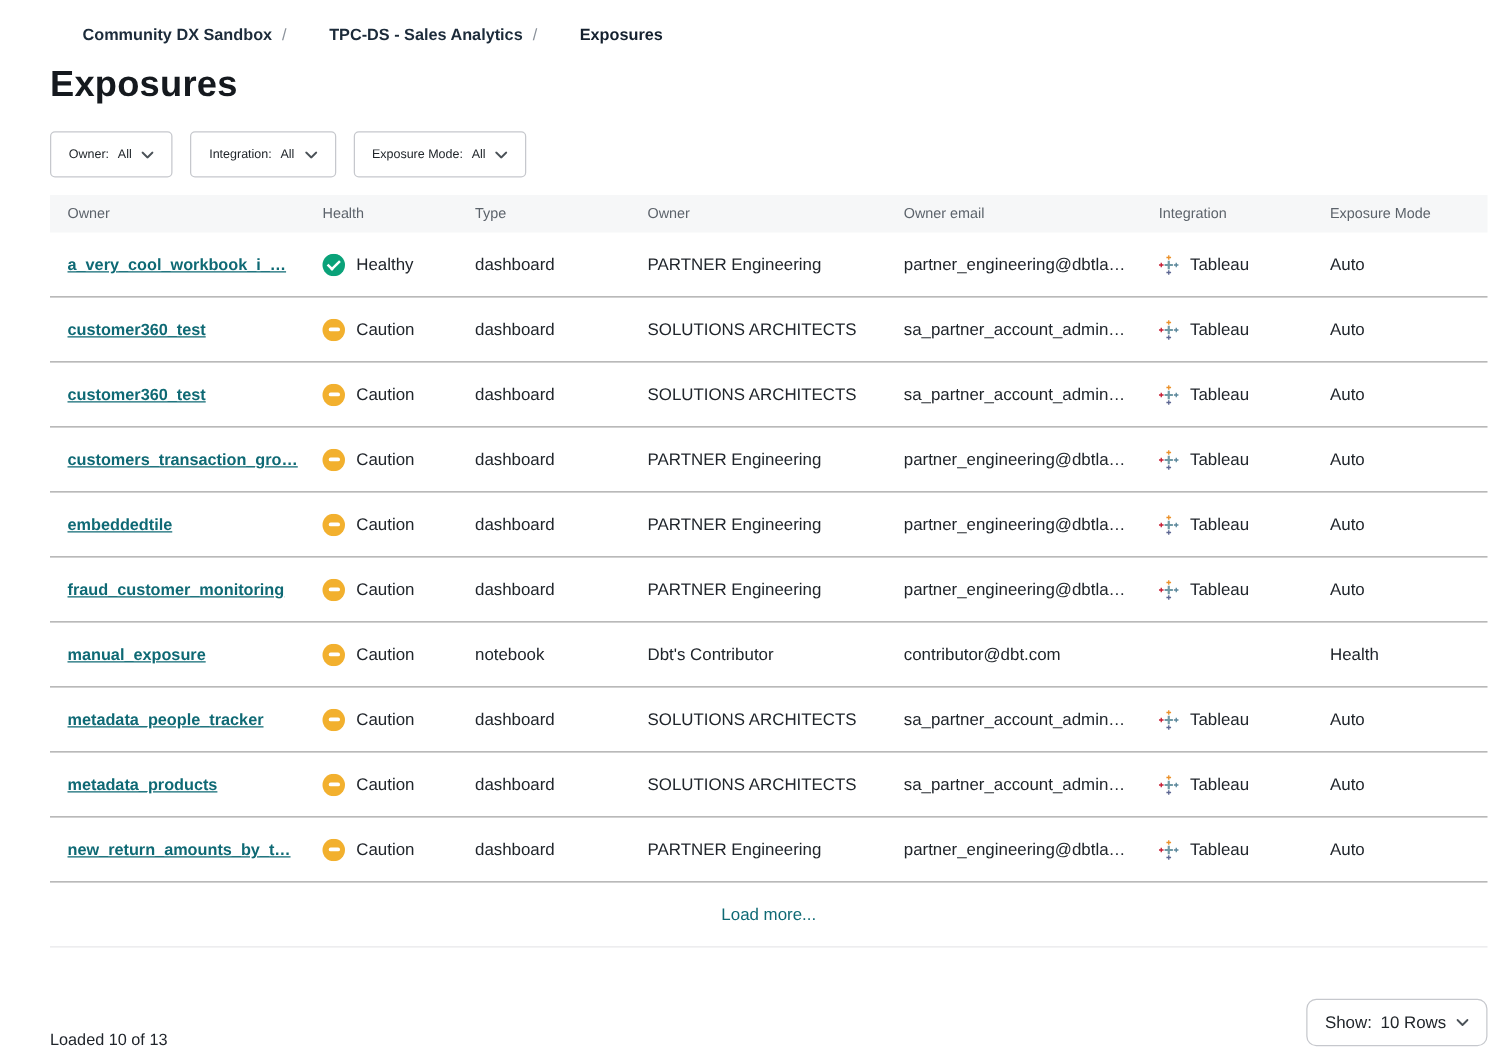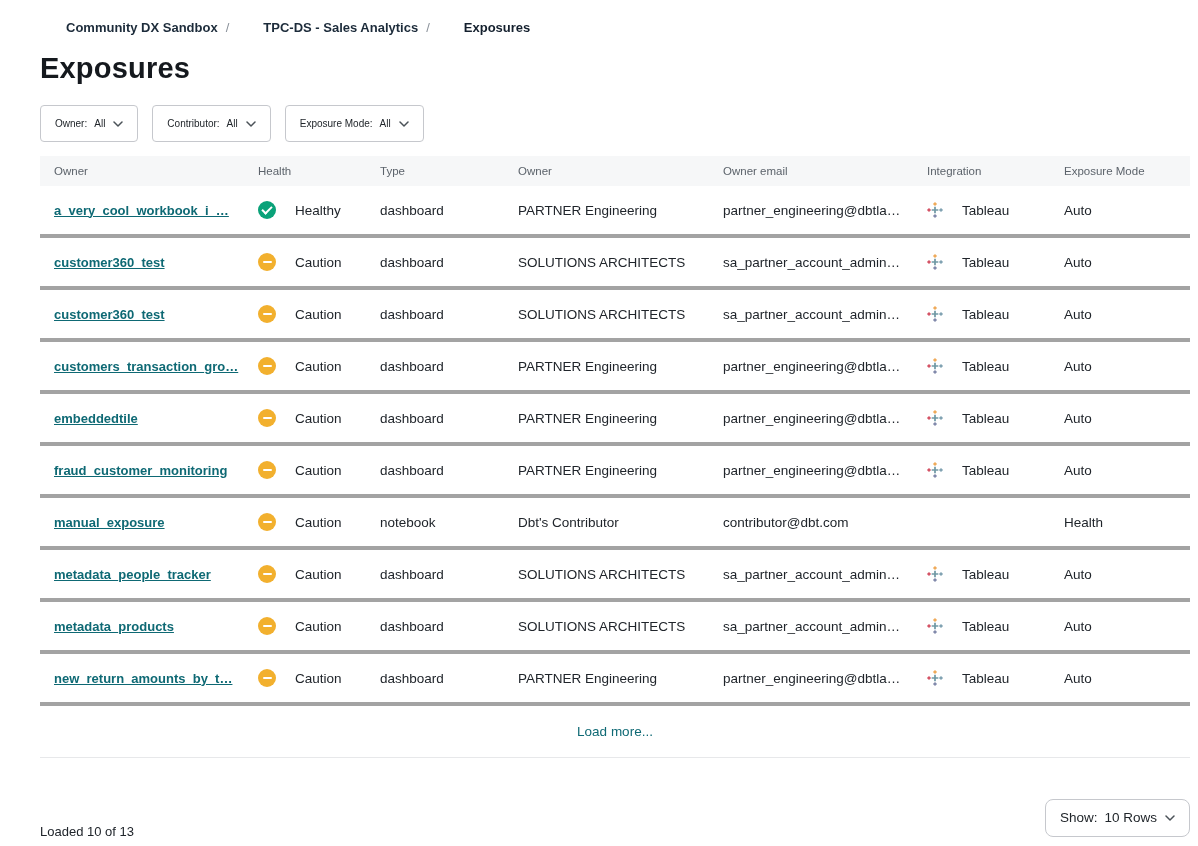--- a/index.html
+++ b/index.html
@@ -36,26 +36,26 @@
   .table { width: 1150px; }
   .grid-row {
     display: grid;
     grid-template-columns: 204px 122px 138px 205px 204px 137px minmax(0,1fr);
   }
   .thead {
     background: #f6f7f8; height: 30px; align-items: center;
     font-size: 11.5px; color: #5c636b;
   }
   .th, .td { padding-left: 14px; white-space: nowrap; overflow: hidden; }
-  .tr { height: 52px; align-items: center; border-bottom: 4px solid #a3a3a3; font-size: 13.5px; }
+  .tr { height: 52px; align-items: center; border-bottom: 1px solid #a3a3a3; font-size: 13.5px; }
   .name-link {
     color: var(--link, #0e6974); text-decoration: underline;
     font-weight: 600; font-size: 13px; cursor: pointer;
   }
-  .health-cell, .integration-cell { display: flex; align-items: center; gap: 19px; }
+  .health-cell, .integration-cell { display: flex; align-items: center; gap: 9px; }
   .health-icon {
     width: 18px; height: 18px; border-radius: 50%; flex: 0 0 18px;
     display: inline-flex; align-items: center; justify-content: center;
   }
   .health-icon.healthy { background: var(--healthy, #0aa279); }
   .health-icon.healthy::after {
     content: ""; width: 4px; height: 8px;
     border-right: 2px solid #fff; border-bottom: 2px solid #fff;
     transform: rotate(45deg); margin-top: -2px;
   }
@@ -104,21 +104,21 @@
     <button class="filter-btn">
       <span>Owner:</span>
       <span>All</span>
       <span class="chev">
         <svg width="10" height="6" viewBox="0 0 10 6">
             <path d="M1 1l4 4 4-4" stroke="#4b5258" stroke-width="1.5" fill="none" stroke-linecap="round" stroke-linejoin="round"></path>
           </svg>
       </span>
     </button>
     <button class="filter-btn">
-      <span>Contributor:</span>
+      <span>Integration:</span>
       <span>All</span>
       <span class="chev">
         <svg width="10" height="6" viewBox="0 0 10 6">
             <path d="M1 1l4 4 4-4" stroke="#4b5258" stroke-width="1.5" fill="none" stroke-linecap="round" stroke-linejoin="round"></path>
           </svg>
       </span>
     </button>
     <button class="filter-btn">
       <span>Exposure Mode:</span>
       <span>All</span>

